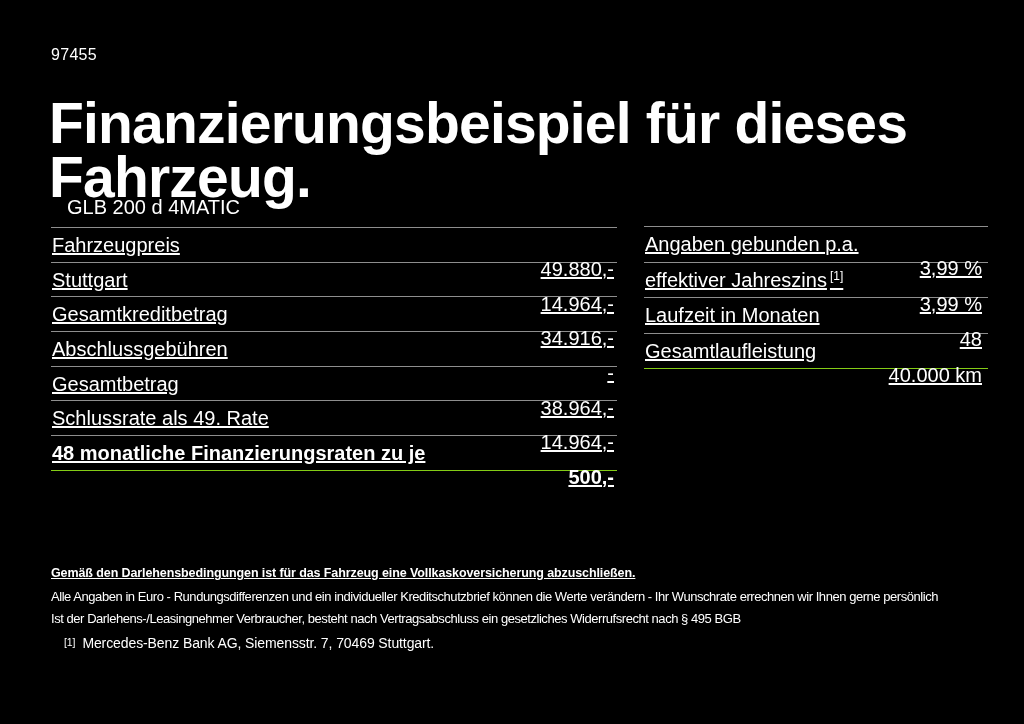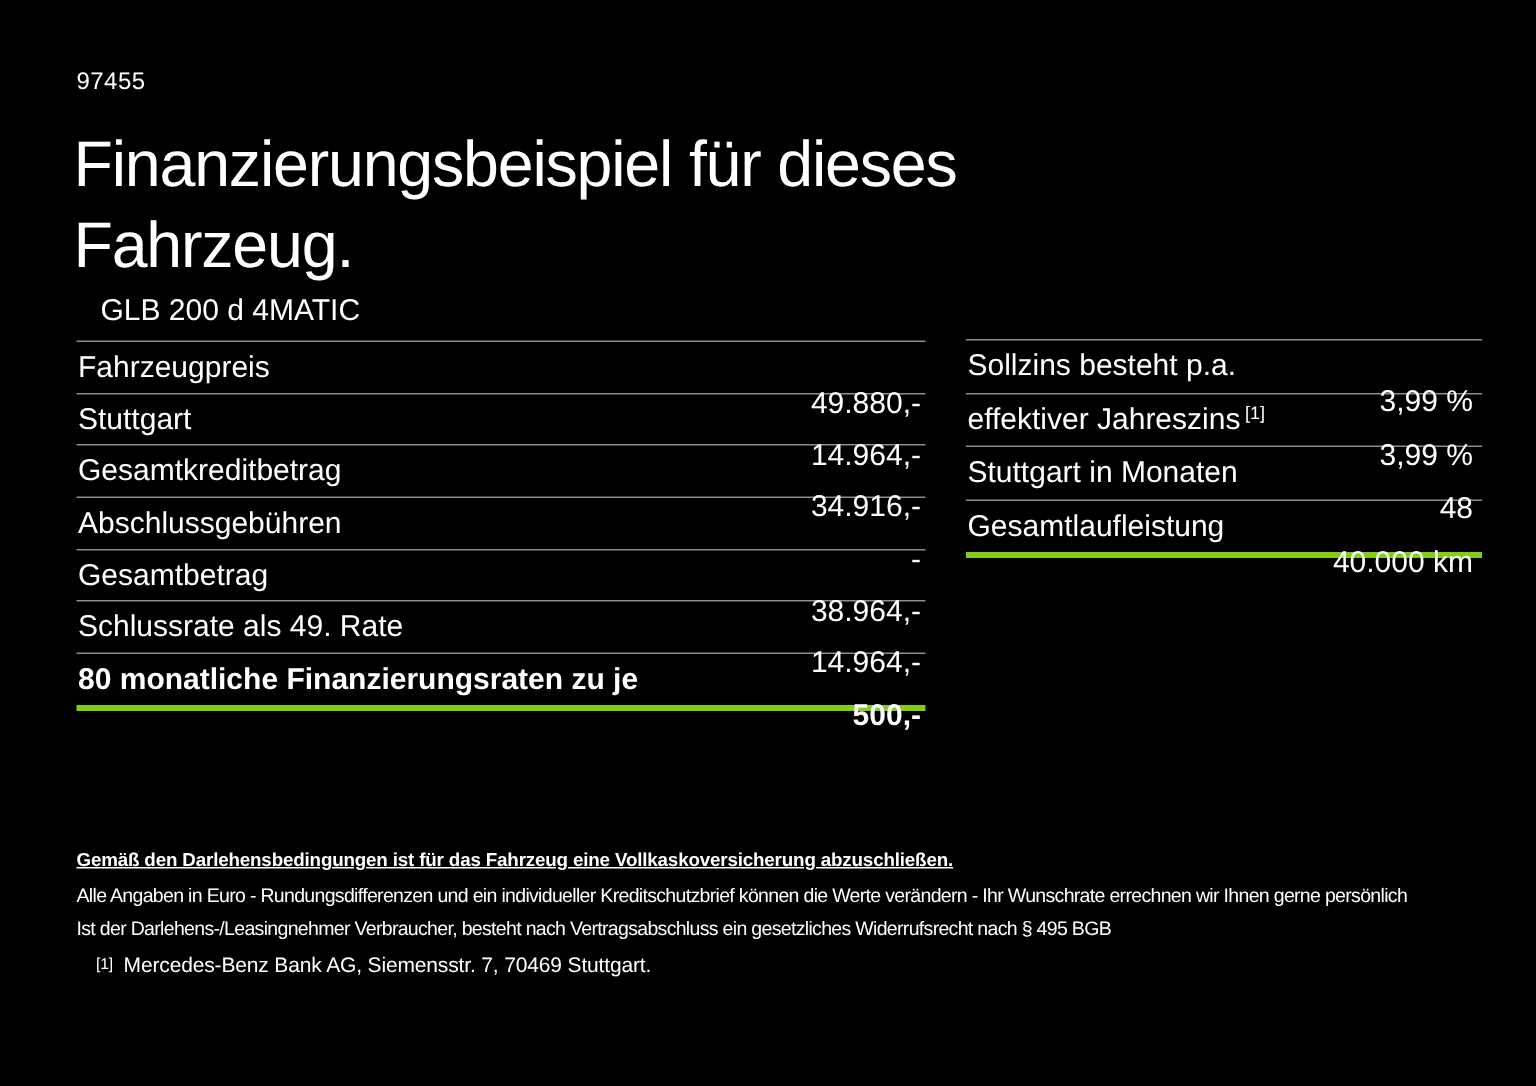--- a/index.html
+++ b/index.html
@@ -11,32 +11,32 @@
     font-family: "Liberation Sans", "DejaVu Sans", sans-serif;
     overflow: hidden;
   }
 
   .ref-number {
     position: absolute; left: 51px; top: 46px;
     font-size: 16px; letter-spacing: 0.3px;
   }
 
   .page-title {
-    position: absolute; left: 49px; top: 83px;
-    font-size: 43px; line-height: 54px; font-weight: 400;
+    position: absolute; left: 49px; top: 96px;
+    font-size: 57px; line-height: 54px; font-weight: 700;
     letter-spacing: -0.8px;
   }
 
   .vehicle-model {
     position: absolute; left: 67px; top: 196px;
     font-size: 20px;
   }
 
   
-  .tbl { position: absolute; border-bottom: 4px solid #84cc16; }
+  .tbl { position: absolute; border-bottom: 1px solid #84cc16; text-decoration: underline; }
   .tbl-financing { left: 51px; top: 227px; width: 566px; }
   .tbl-conditions { left: 644px; top: 226px; width: 344px; }
 
   .row {
     display: flex; justify-content: space-between; align-items: center;
     border-top: 1px solid #8e8e8e;
     font-size: 20px; line-height: 1;
   }
   .tbl-financing .row { height: 34.7px; }
   .tbl-conditions .row { height: 35.5px; }
@@ -106,36 +106,36 @@
   </div>
   <div class="row">
     <span class="lbl">Gesamtbetrag</span>
     <span class="val">38.964,-</span>
   </div>
   <div class="row">
     <span class="lbl">Schlussrate als 49. Rate</span>
     <span class="val">14.964,-</span>
   </div>
   <div class="row bold">
-    <span class="lbl">80 monatliche Finanzierungsraten zu je</span>
+    <span class="lbl">48 monatliche Finanzierungsraten zu je</span>
     <span class="val">500,-</span>
   </div>
 </div>
 
 <div class="tbl tbl-conditions">
   <div class="row">
-    <span class="lbl">Sollzins besteht p.a.</span>
+    <span class="lbl">Angaben gebunden p.a.</span>
     <span class="val">3,99 %</span>
   </div>
   <div class="row">
     <span class="lbl"><span>effektiver Jahreszins</span><sup class="sup-ref">[1]</sup></span>
     <span class="val">3,99 %</span>
   </div>
   <div class="row">
-    <span class="lbl">Stuttgart in Monaten</span>
+    <span class="lbl">Laufzeit in Monaten</span>
     <span class="val">48</span>
   </div>
   <div class="row">
     <span class="lbl">Gesamtlaufleistung</span>
     <span class="val">40.000 km</span>
   </div>
 </div>
 
 <div class="footer-note-bold">Gemäß den Darlehensbedingungen ist für das Fahrzeug eine Vollkaskoversicherung abzuschließen.</div>
 <div class="footer-line-2">Alle Angaben in Euro - Rundungsdifferenzen und ein individueller Kreditschutzbrief können die Werte verändern - Ihr Wunschrate errechnen wir Ihnen gerne persönlich</div>

